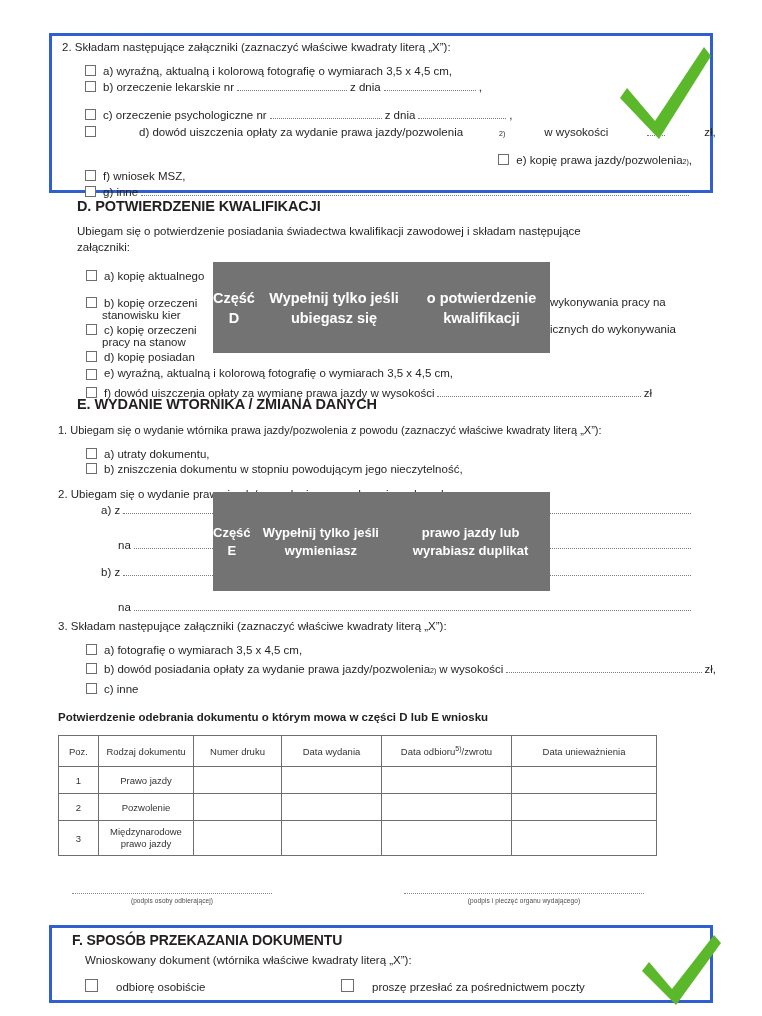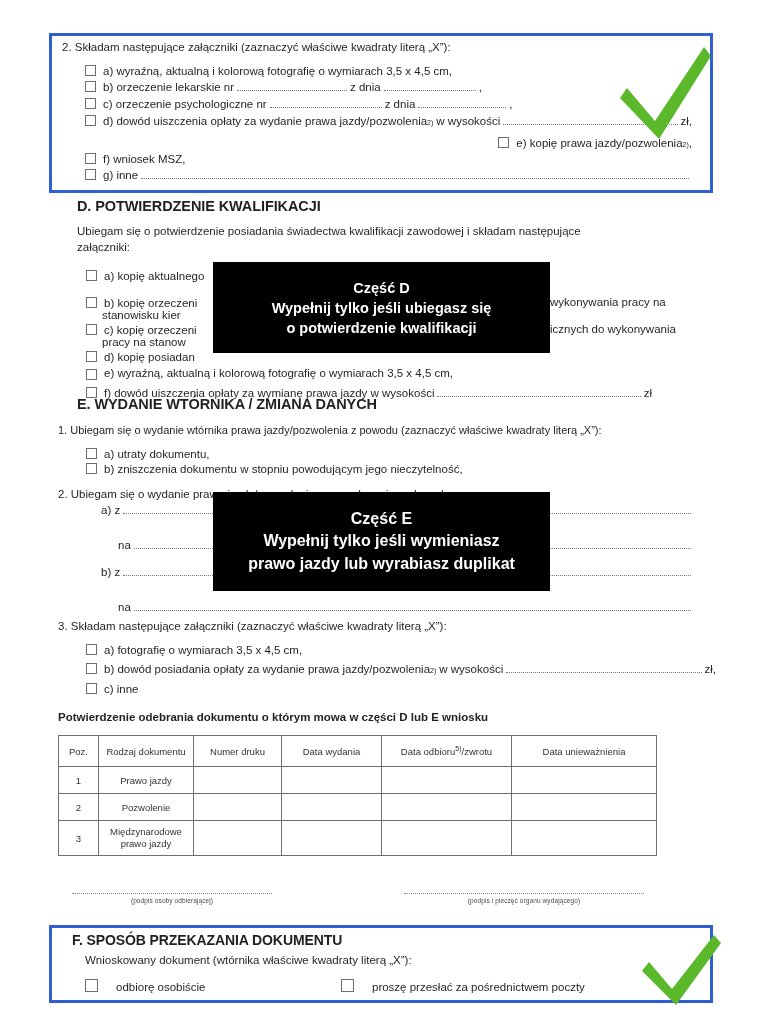--- a/index.html
+++ b/index.html
@@ -61,26 +61,26 @@
 
   
   .green-check {
     position: absolute;
     pointer-events: none;
   }
 
   
   .callout {
     position: absolute;
-    background: #000000;
+    background: #737373;
     color: #ffffff;
     font-weight: bold;
     text-align: center;
     display: flex;
-    flex-direction: column;
+    flex-direction: row;
     align-items: center;
     justify-content: center;
     line-height: 1.38;
     box-sizing: border-box;
   }
 
   
   .sec-head {
     font-weight: bold;
     font-size: 14.5px;
@@ -128,39 +128,39 @@
   <div style="position:absolute; left:62px; top:41px; width:630px; font-size:11.5px;">
     <div style="margin-bottom:11px;">2. Składam następujące załączniki (zaznaczyć właściwe kwadraty literą „X”):</div>
 
     <div style="padding-left:23px;">
 
       <div class="row" style="margin-bottom:3px;">
         <span class="cb"></span>
         <span class="nowrap">a) wyraźną, aktualną i kolorową fotografię o wymiarach 3,5 x 4,5 cm,</span>
       </div>
 
-      <div class="row" style="margin-bottom:3px;">
+      <div class="row" style="margin-bottom:14px;">
         <span class="cb"></span>
         <span class="nowrap">b) orzeczenie lekarskie nr</span>
         <span class="dots fixed" style="width:110px;"></span>
         <span class="nowrap">z dnia</span>
         <span class="dots fixed" style="width:92px;"></span>
         <span>,</span>
       </div>
 
       <div class="row" style="margin-bottom:3px;">
         <span class="cb"></span>
         <span class="nowrap">c) orzeczenie psychologiczne nr</span>
         <span class="dots fixed" style="width:112px;"></span>
         <span class="nowrap">z dnia</span>
         <span class="dots fixed" style="width:88px;"></span>
         <span>,</span>
       </div>
 
-      <div class="row" style="margin-bottom:8px;">
+      <div class="row" style="margin-bottom:14px;gap:36px;">
         <span class="cb"></span>
         <span class="nowrap">d) dowód uiszczenia opłaty za wydanie prawa jazdy/pozwolenia</span>
         <span class="sup">2)</span>
         <span class="nowrap" style="margin-left:3px;">w wysokości</span>
         <span class="dots"></span>
         <span>zł,</span>
       </div>
 
       <div class="row" style="margin-bottom:3px;justify-content:flex-end;">
         <span class="cb"></span>
@@ -269,21 +269,21 @@
         <span class="nowrap">b) z</span>
         <span class="dots" style="margin-right:26px;"></span>
       </div>
       <div class="row" style="padding-left:41px;">
         <span class="nowrap">na</span>
         <span class="dots" style="margin-right:26px;"></span>
       </div>
     </div>
   </div>
 
-  <div class="callout" style="left:213px; top:492px; width:337px; height:99px; font-size:16px;">
+  <div class="callout" style="left:213px; top:492px; width:337px; height:99px; font-size:13px;">
     <div>Część E</div>
     <div>Wypełnij tylko jeśli wymieniasz</div>
     <div>prawo jazdy lub wyrabiasz duplikat</div>
   </div>
 
   <div style="position:absolute; left:58px; top:620px; width:660px; font-size:11.5px;">
     <div>3. Składam następujące załączniki (zaznaczyć właściwe kwadraty literą „X”):</div>
     <div style="margin-top:11px; padding-left:28px;">
       <div class="row" style="margin-bottom:6px;">
         <span class="cb"></span>

